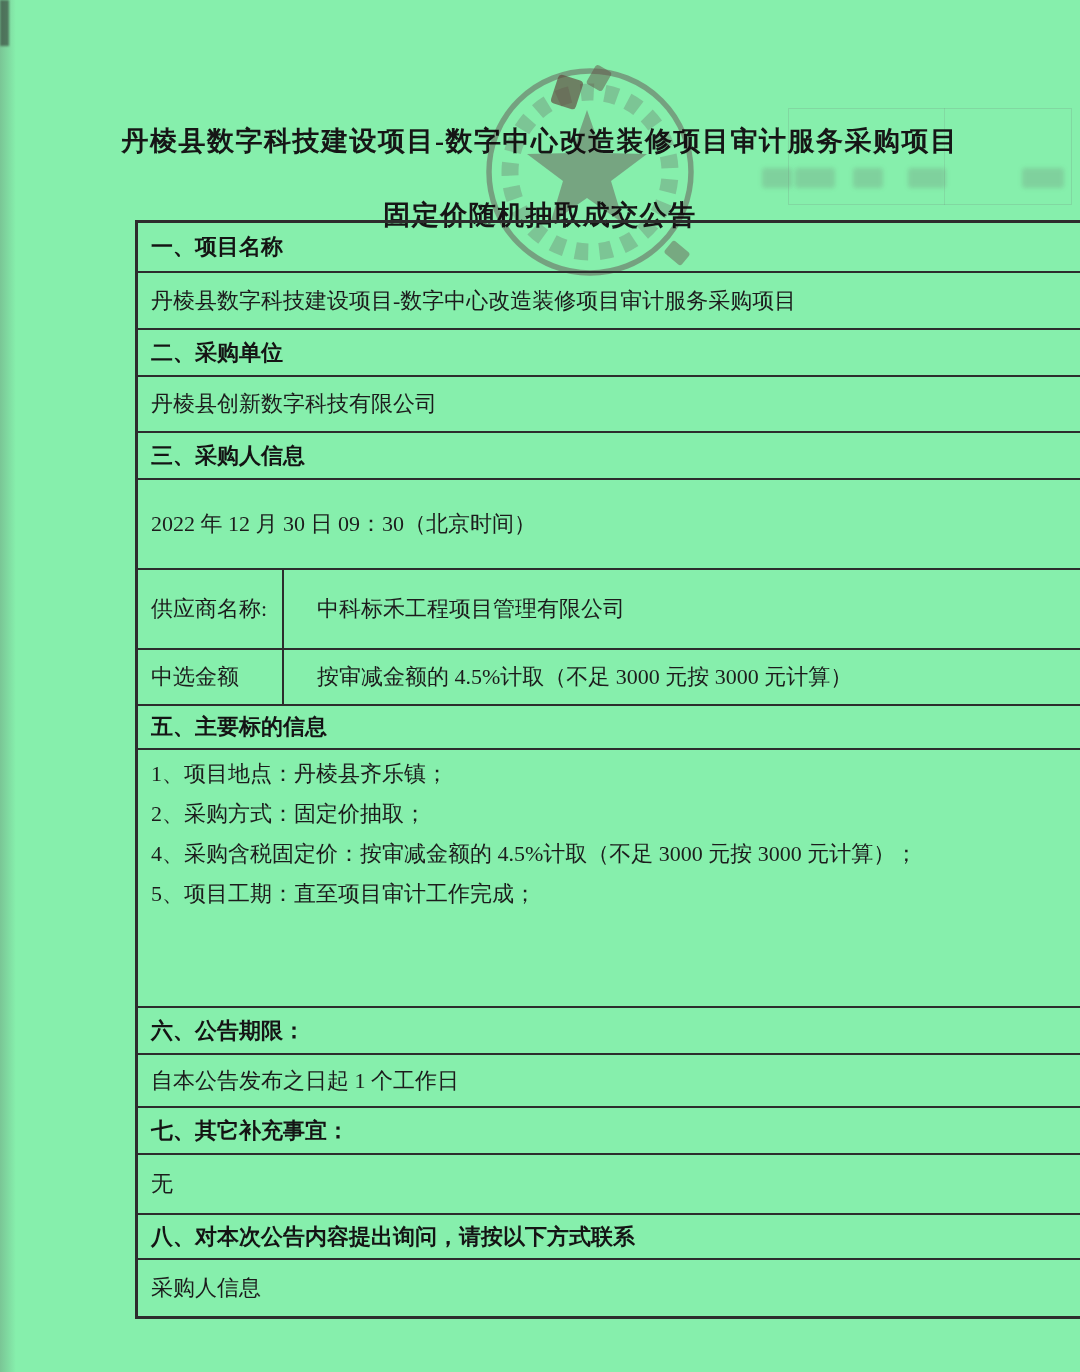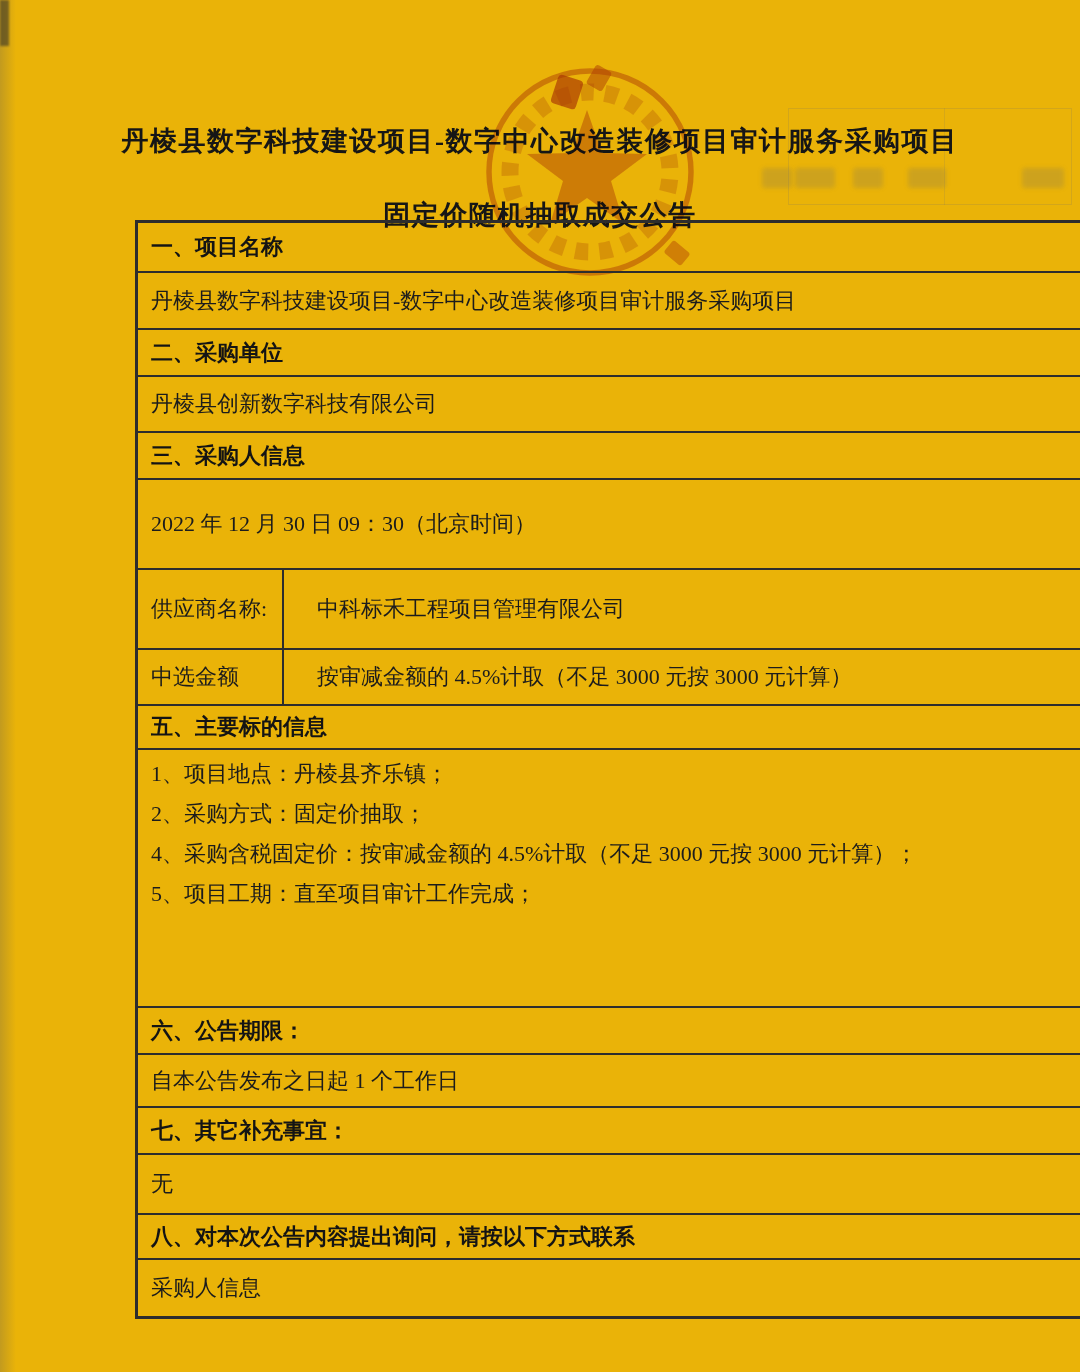--- a/index.html
+++ b/index.html
@@ -3,21 +3,21 @@
 <meta charset="utf-8">
 <style>
   * { margin:0; padding:0; box-sizing:border-box; }
   html,body { width:1080px; height:1372px; }
   body {
     font-family: "Liberation Serif", "DejaVu Serif", serif;
     background:#e9e7e6;
   }
   .page {
     position:relative; width:1080px; height:1372px;
-    background:#eab308; overflow:hidden; color:#1f1f1f;
+    background:#86efac; overflow:hidden; color:#1f1f1f;
   }
   .page::before { 
     content:""; position:absolute; left:0; top:0; width:16px; height:100%;
     background:linear-gradient(90deg, rgba(90,90,90,.28), rgba(90,90,90,0));
     pointer-events:none;
   }
   .corner-mark {
     position:absolute; left:0; top:0; width:9px; height:46px;
     background:rgba(40,40,40,.55); filter:blur(1px);
   }

